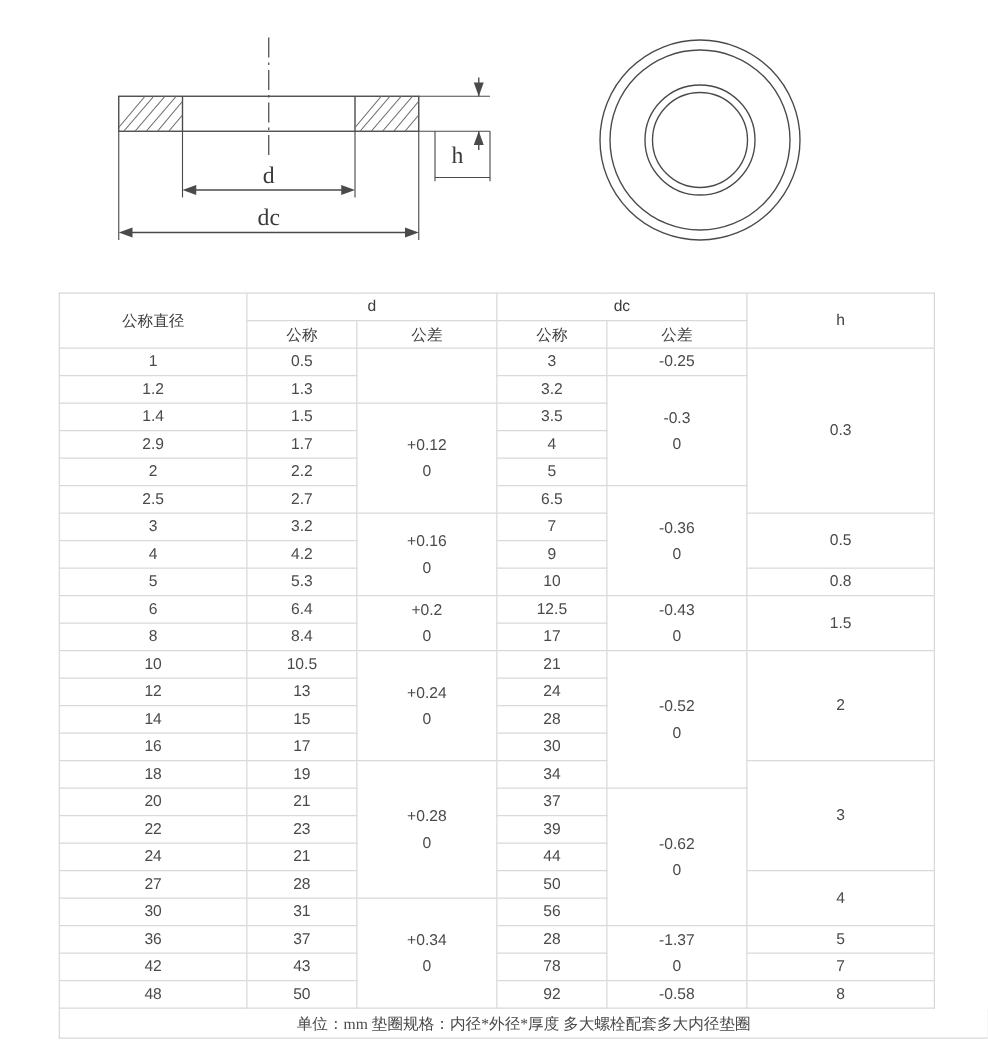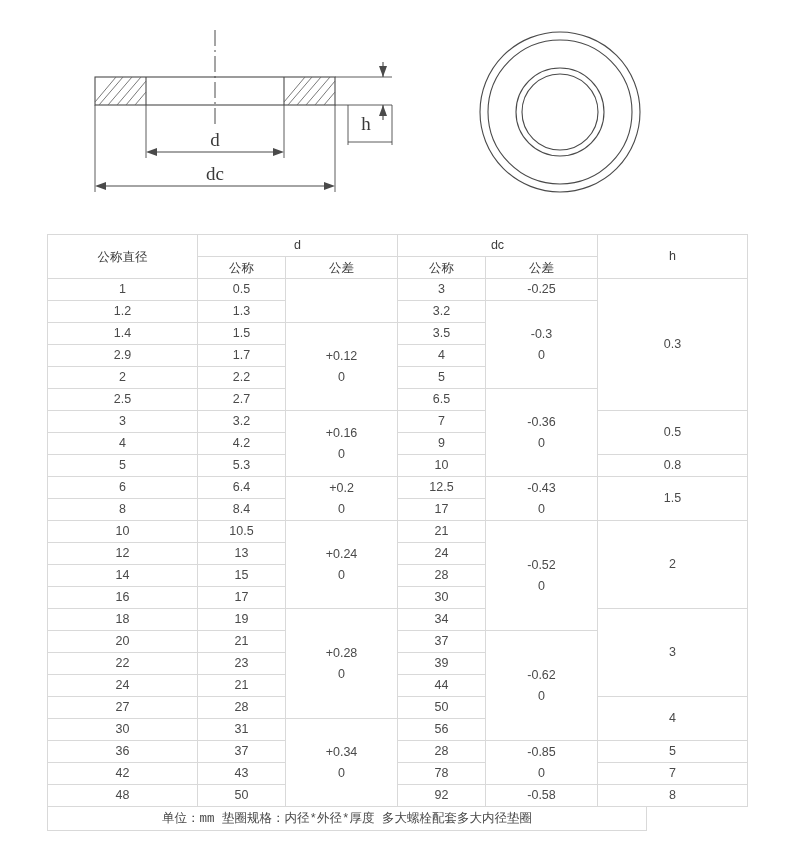--- a/index.html
+++ b/index.html
@@ -63,28 +63,28 @@
     height: 42px;
     line-height: 42px;
   }
   .cn {
     font-family: "DejaVu Sans", "Liberation Sans", sans-serif;
     font-size: 12.5px;
   }
   .footer-note {
     border: 1px solid #d9d9d9;
     border-top: none;
-    width: 600px;
+    width: 744px;
     box-sizing: border-box;
     text-align: center;
     font-size: 12.5px;
     color: #4a4a4a;
     height: 24px;
     line-height: 24px;
-    font-family: Liberation Mono, monospace;
+    font-family: Liberation Serif, serif;
   }
   .lbl {
     font-family: "Liberation Serif", serif;
     font-size: 19px;
     fill: #3a3a3a;
   }
 </style>
 </head>
 <body>
 
@@ -342,21 +342,21 @@
               <div>+0.34</div>
               <div>0</div>
             </td>
             <td>56</td>
           </tr>
           <tr>
             <td>36</td>
             <td>37</td>
             <td>28</td>
             <td rowspan="2">
-              <div>-0.85</div>
+              <div>-1.37</div>
               <div>0</div>
             </td>
             <td rowspan="1">5</td>
           </tr>
           <tr>
             <td>42</td>
             <td>43</td>
             <td>78</td>
             <td rowspan="1">7</td>
           </tr>

